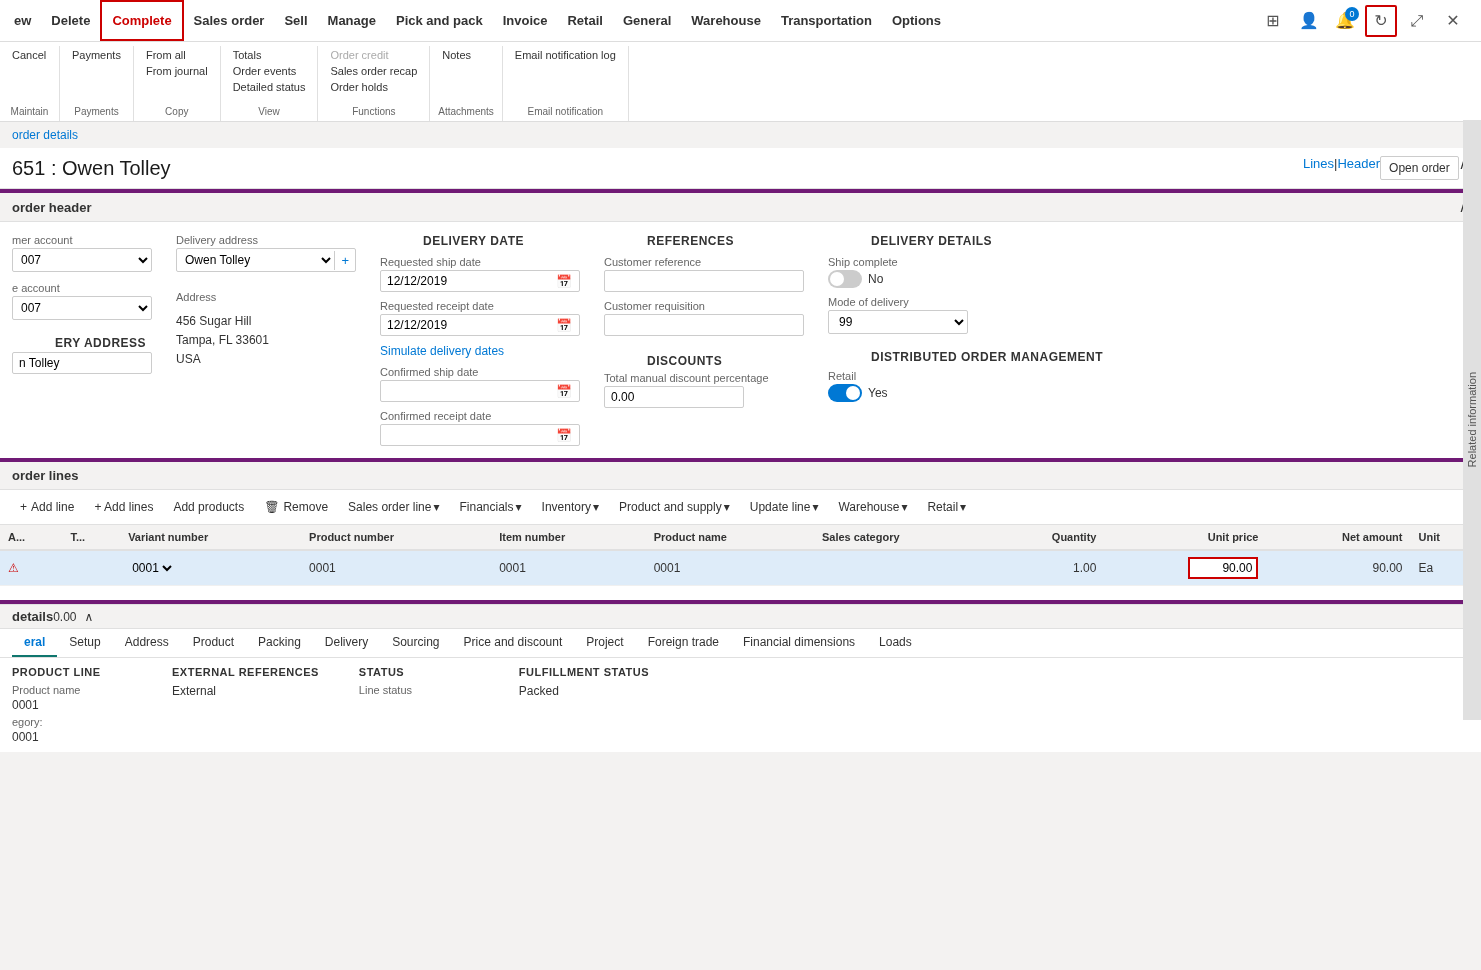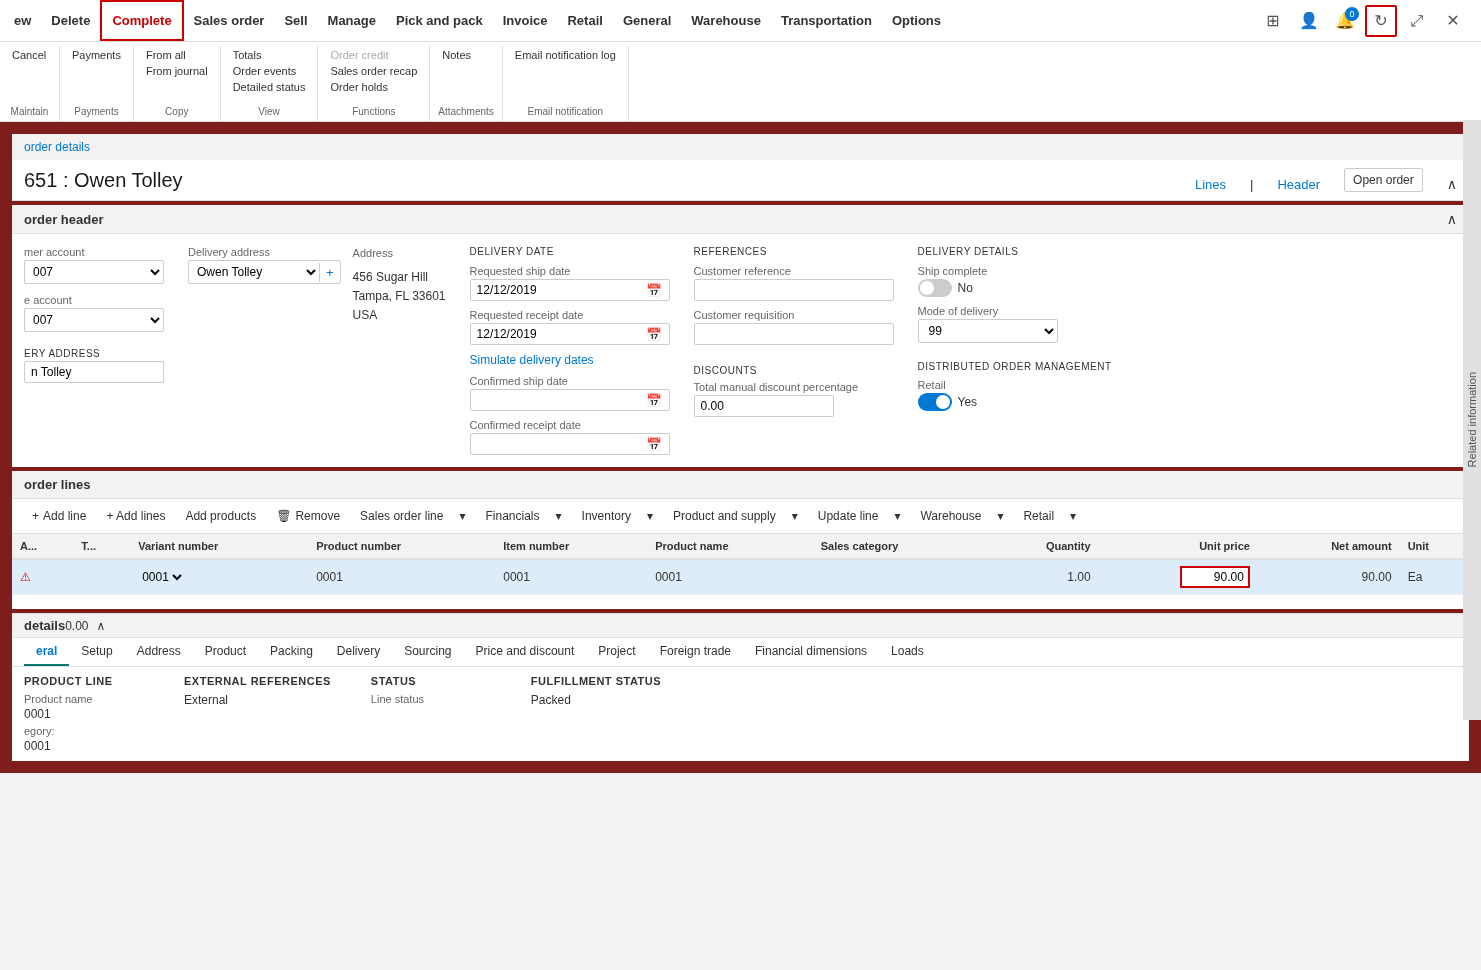--- a/index.html
+++ b/index.html
@@ -95,22 +95,22 @@
       white-space: nowrap;
       border: none;
       background: none;
       color: #333;
       text-align: left;
     }
     .ribbon-small-btn.disabled { color: #aaa; cursor: default; }
 
     
     .main-content {
-      background: #7f1d1d;
-      padding: 12px;
+      background: #701a75;
+      padding: 0;
     }
 
     
     .breadcrumb {
       padding: 6px 12px;
       font-size: 12px;
       color: #0078d4;
       background: #f3f2f1;
     }
 
@@ -123,22 +123,22 @@
       justify-content: space-between;
       border-bottom: 1px solid #e0e0e0;
     }
     .page-title {
       font-size: 20px;
       font-weight: 300;
       color: #1a1a1a;
     }
     .page-title-actions {
       display: flex;
-      align-items: flex-end;
-      gap: 24px;
+      align-items: flex-start;
+      gap: 0;
       font-size: 13px;
     }
     .page-title-actions a {
       color: #0078d4;
       text-decoration: none;
       cursor: pointer;
     }
     .open-order-btn {
       color: #333;
       cursor: pointer;
@@ -184,25 +184,26 @@
       flex-direction: column;
       gap: 2px;
       min-width: 120px;
     }
     .form-label {
       font-size: 11px;
       color: #666;
       font-weight: 400;
     }
     .form-label-bold {
-      font-size: 10px;
+      font-size: 12px;
       color: #333;
-      font-weight: 400;
+      font-weight: 700;
       text-transform: uppercase;
       letter-spacing: 0.5px;
+      margin-left: 43px;
     }
     .form-input {
       border: 1px solid #ccc;
       border-radius: 2px;
       padding: 3px 6px;
       font-size: 12px;
       background: #fff;
       min-width: 140px;
     }
     .form-input-with-icon {
@@ -308,21 +309,21 @@
       background: none;
       cursor: pointer;
       font-size: 12px;
       color: #333;
       border-radius: 2px;
       white-space: nowrap;
     }
     .toolbar-btn-dropdown {
       display: flex;
       align-items: center;
-      gap: 16px;
+      gap: 2px;
       justify-content: center;
     }
 
     
     .data-table {
       width: 100%;
       border-collapse: collapse;
       font-size: 12px;
     }
     .data-table th {
@@ -554,21 +555,21 @@
                 <option>007</option>
               </select>
             </div>
           </div>
           <div class="form-group" style="margin-top:6px;">
             <span class="form-label-bold">ERY ADDRESS</span>
             <input class="form-input" type="text" style="max-width: 140px;" value="n Tolley">
           </div>
         </div>
 
-        <div style="display:flex; flex-direction:row; gap:12px; min-width:180px;">
+        <div style="display:flex; flex-direction:column; gap:18px; min-width:180px;">
           <div class="form-group">
             <span class="form-label">Delivery address</span>
             <div class="dropdown-row">
               <select style="min-width:130px; font-size:12px; border:none; padding:3px 4px; background:transparent;">
                 <option>Owen Tolley</option>
               </select>
               <span class="dropdown-add-btn">+</span>
             </div>
           </div>
           <div>

